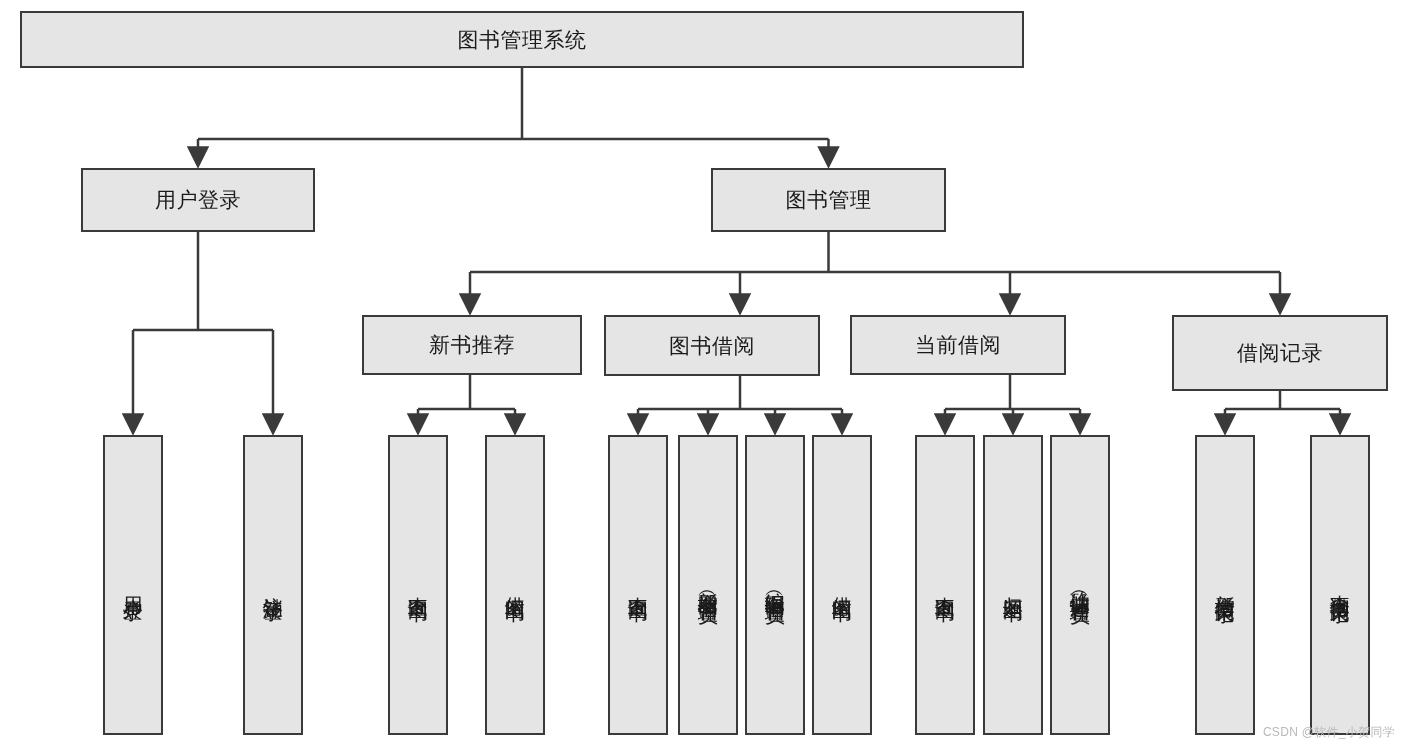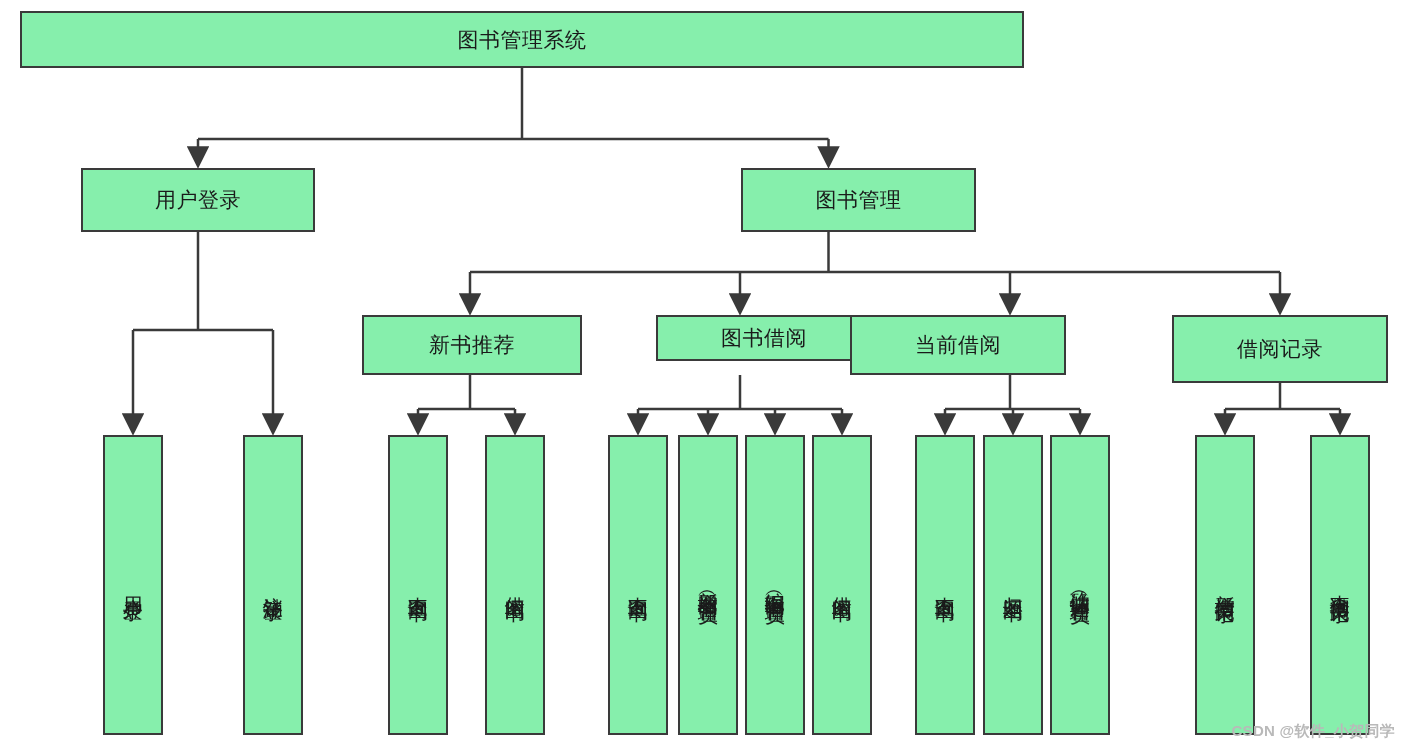--- a/index.html
+++ b/index.html
@@ -21,21 +21,21 @@
     position: absolute;
     left: 0;
     top: 0;
     width: 1405px;
     height: 747px;
   }
   .node {
     position: absolute;
     box-sizing: border-box;
     border: 2px solid #3a3a3a;
-    background: #86efac;
+    background: #e5e5e5;
     color: #1a1a1a;
     display: flex;
     align-items: center;
     justify-content: center;
     text-align: center;
     line-height: 1.12;
   }
   .node.h {
     font-size: 21px;
     letter-spacing: 0.5px;
@@ -51,26 +51,25 @@
   }
   .node.v > span {
     writing-mode: vertical-rl;
     text-orientation: upright;
     display: block;
   }
   #watermark {
     position: absolute;
     right: 10px;
     bottom: 6px;
-    font-size: 15px;
+    font-size: 12px;
     color: #b9b9b9;
     white-space: nowrap;
     pointer-events: none;
     letter-spacing: 0.3px;
-    font-weight: bold;
   }
 </style>
 </head>
 <body>
 
 <div id="canvas">
 
   <svg id="edges" viewBox="0 0 1405 747" width="1405" height="747" xmlns="http://www.w3.org/2000/svg">
     <defs>
       <marker id="arrow" viewBox="0 0 12 12" refX="10" refY="6" markerWidth="9" markerHeight="9" orient="auto-start-reverse">
@@ -114,34 +113,34 @@
       </g>
   </svg>
 
   <div class="node h" style="left:20px;  top:11px;  width:1004px; height:57px;">
     <span>图书管理系统</span>
   </div>
 
   <div class="node h" style="left:81px;  top:168px; width:234px; height:64px;">
     <span>用户登录</span>
   </div>
-  <div class="node h" style="left:741px; top:168px; width:235px; height:64px;">
+  <div class="node h" style="left:711px; top:168px; width:235px; height:64px;">
     <span>图书管理</span>
   </div>
 
   <div class="node h" style="left:362px;  top:315px; width:220px; height:60px;">
     <span>新书推荐</span>
   </div>
-  <div class="node h" style="left:656px;  top:315px; width:216px; height:46px;">
+  <div class="node h" style="left:604px;  top:315px; width:216px; height:61px;">
     <span>图书借阅</span>
   </div>
   <div class="node h" style="left:850px;  top:315px; width:216px; height:60px;">
     <span>当前借阅</span>
   </div>
-  <div class="node h" style="left:1172px; top:315px; width:216px; height:68px;">
+  <div class="node h" style="left:1172px; top:315px; width:216px; height:76px;">
     <span>借阅记录</span>
   </div>
 
   <div class="node v" style="left:103px; top:435px; width:60px; height:300px;">
     <span>用户登录</span>
   </div>
   <div class="node v" style="left:243px; top:435px; width:60px; height:300px;">
     <span>注销登录</span>
   </div>
 

